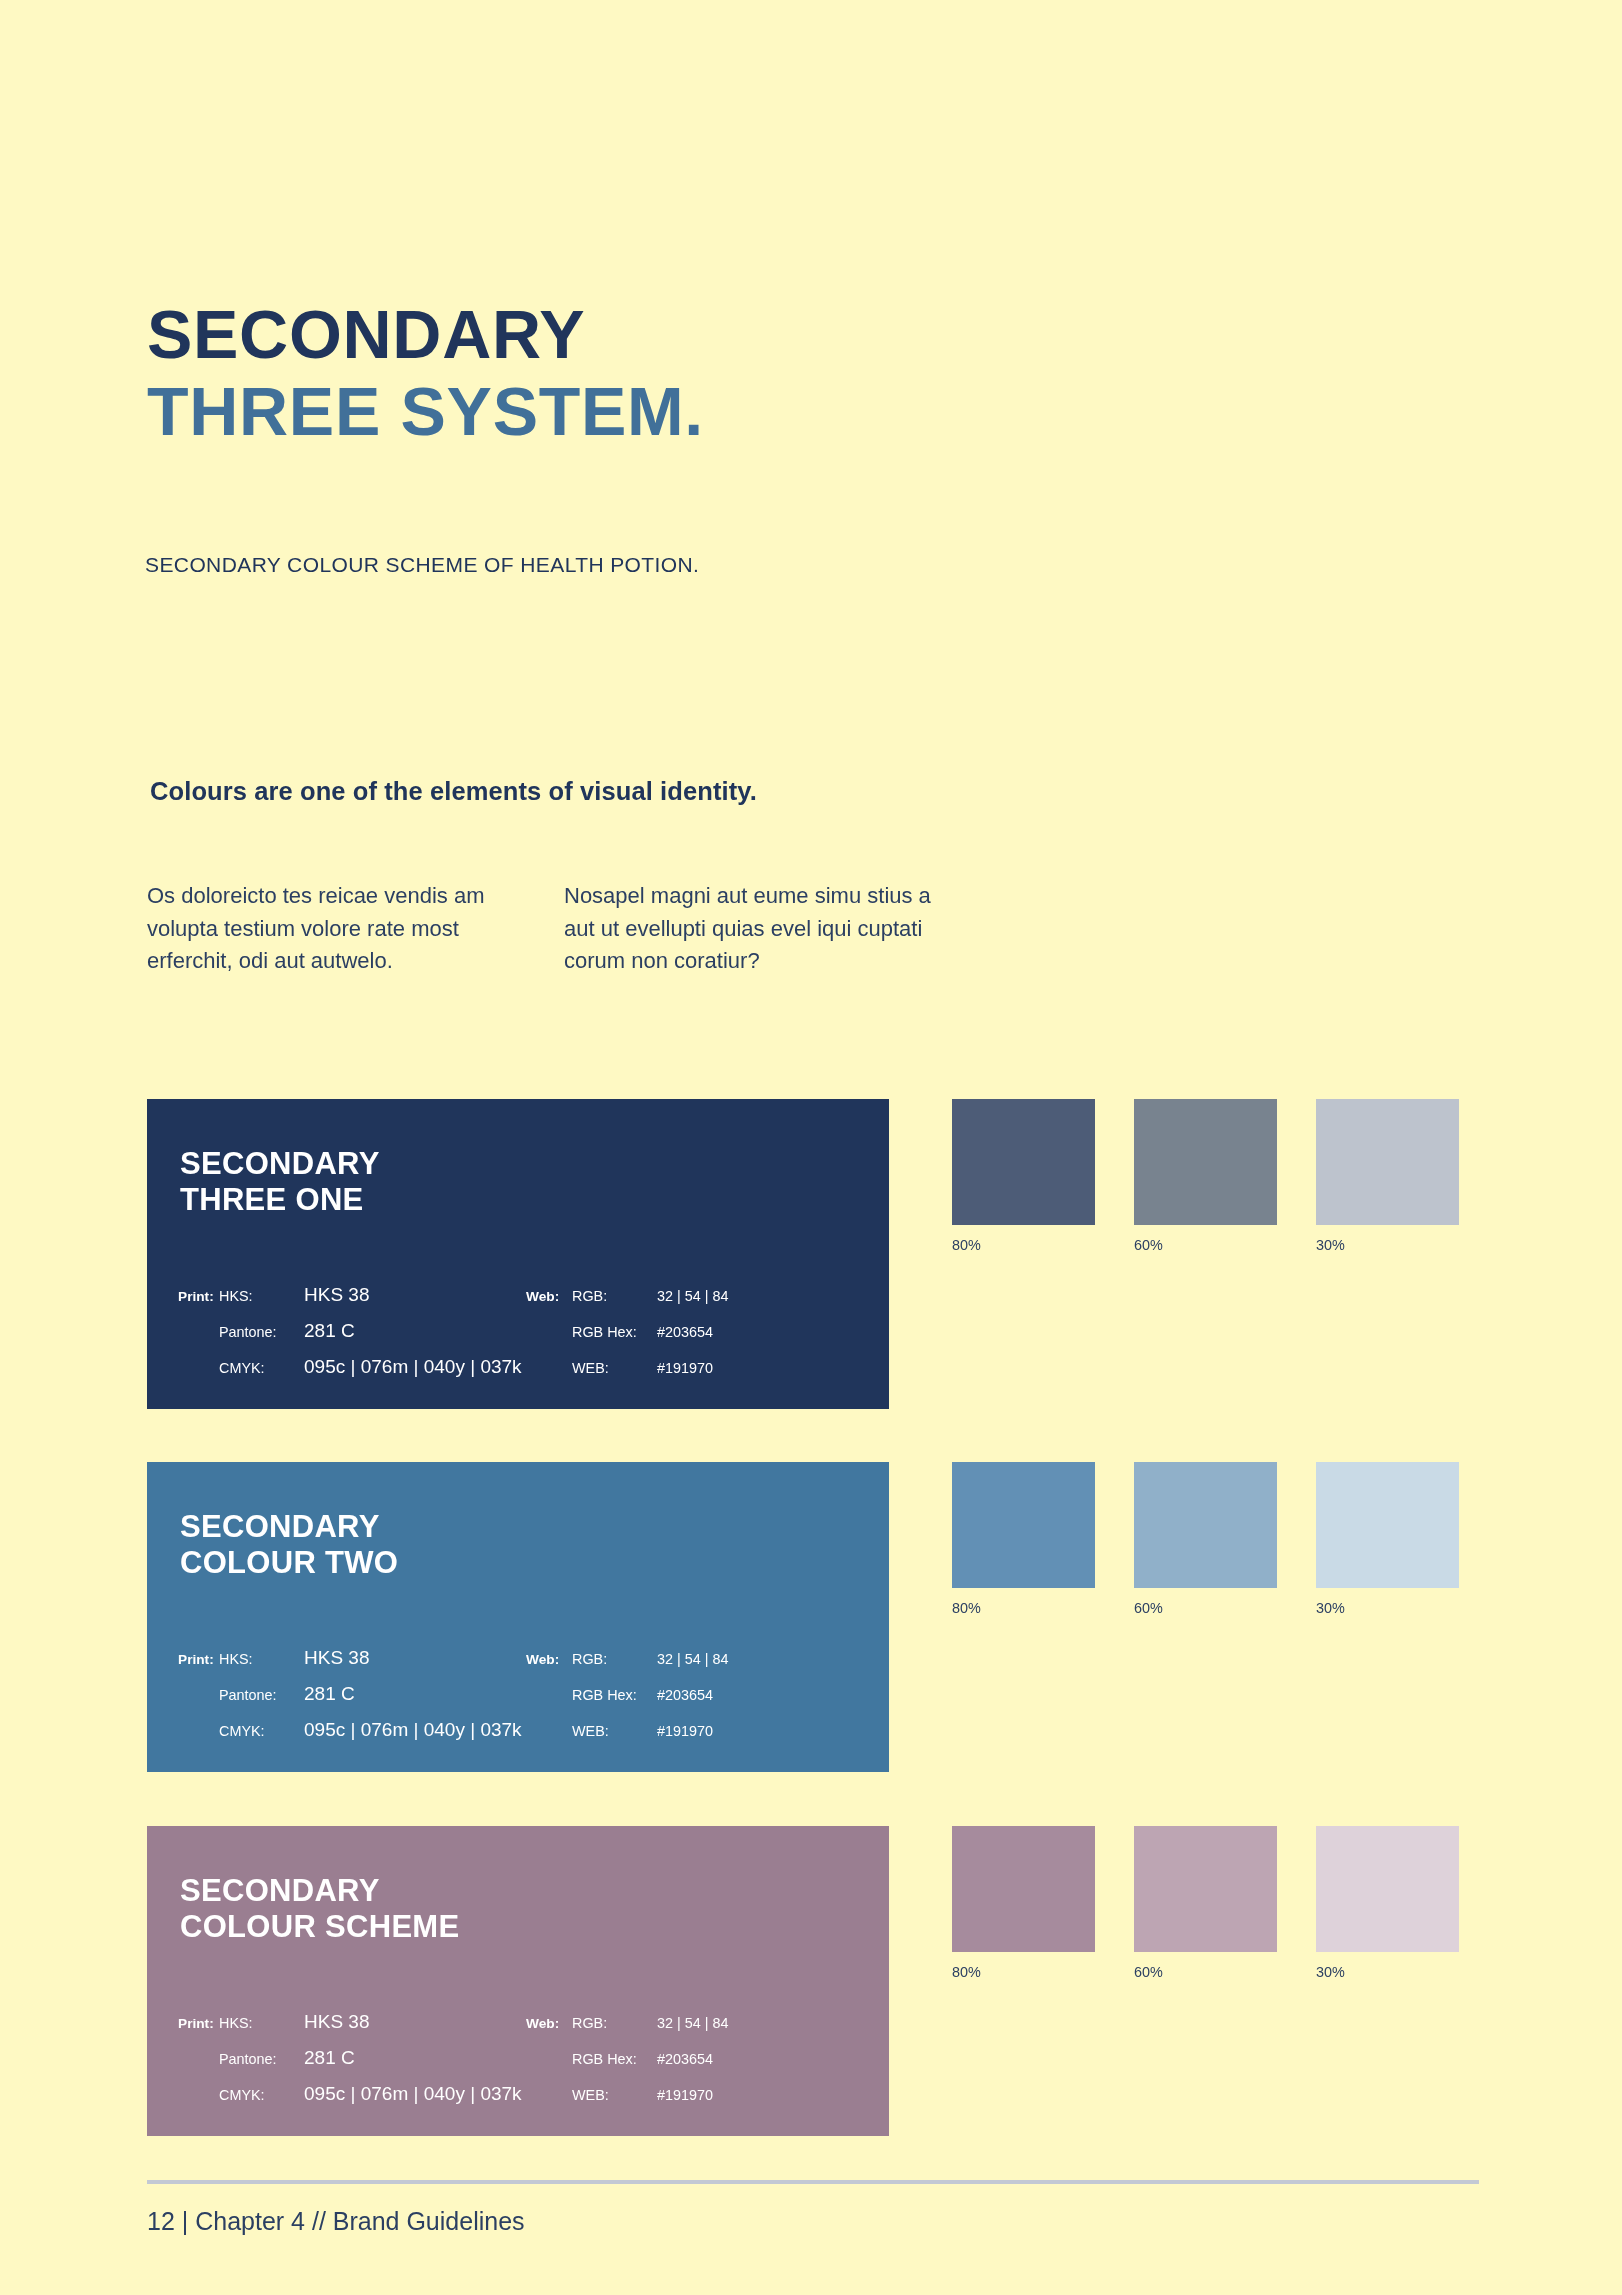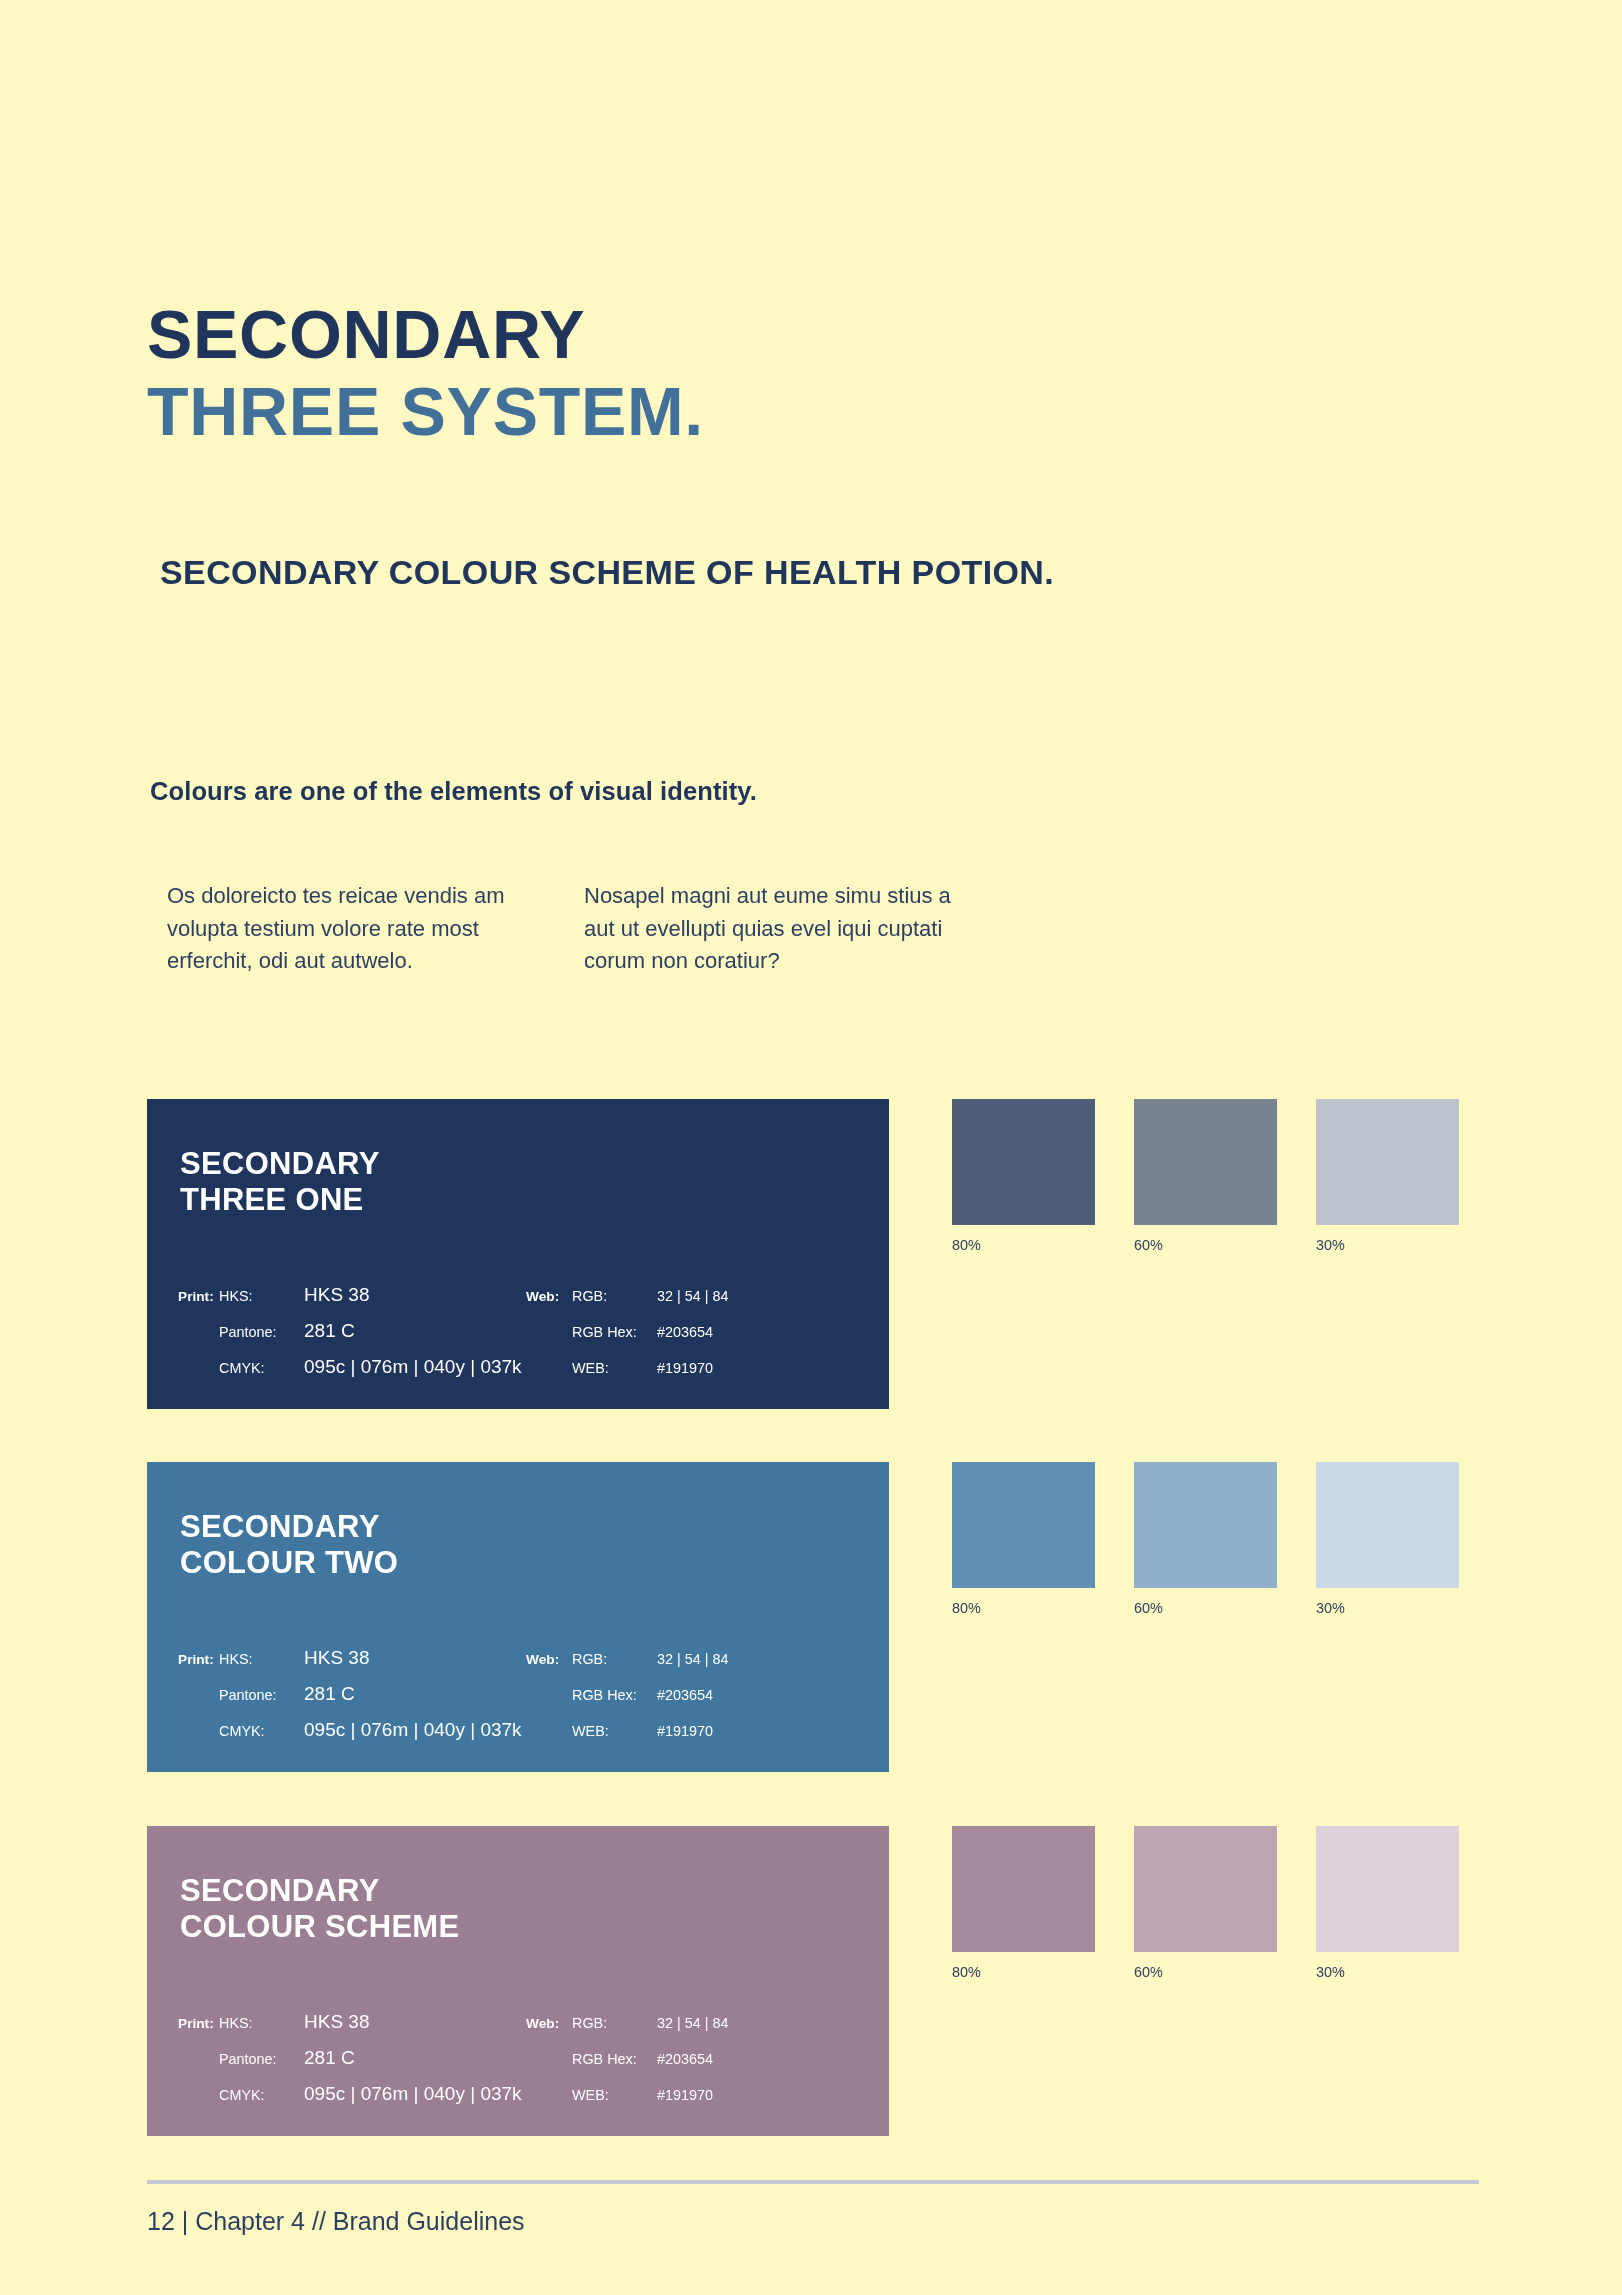--- a/index.html
+++ b/index.html
@@ -32,24 +32,24 @@
     font-weight: 700;
     line-height: 1.13;
     letter-spacing: 0.7px;
     white-space: nowrap;
   }
   .title-line.navy { color: #20355b; }
   .title-line.blue { color: #417099; }
 
   .subtitle {
     position: absolute;
-    left: 160px;
+    left: 145px;
     top: 553px;
-    font-size: 34px;
-    font-weight: 700;
+    font-size: 21px;
+    font-weight: 400;
     letter-spacing: 0.4px;
     color: #20355b;
     white-space: nowrap;
   }
 
   .lead {
     position: absolute;
     left: 150px;
     top: 777px;
     font-size: 25.5px;
@@ -59,21 +59,20 @@
     white-space: nowrap;
   }
 
   .columns {
     position: absolute;
     left: 147px;
     top: 880px;
     width: 785px;
     display: flex;
     gap: 49px;
-    margin-left: 20px;
   }
   .col {
     width: 419px;
     font-size: 22px;
     line-height: 1.48;
     color: #2b3f62;
     font-weight: 400;
   }
   .col p { margin: 0; }
 

